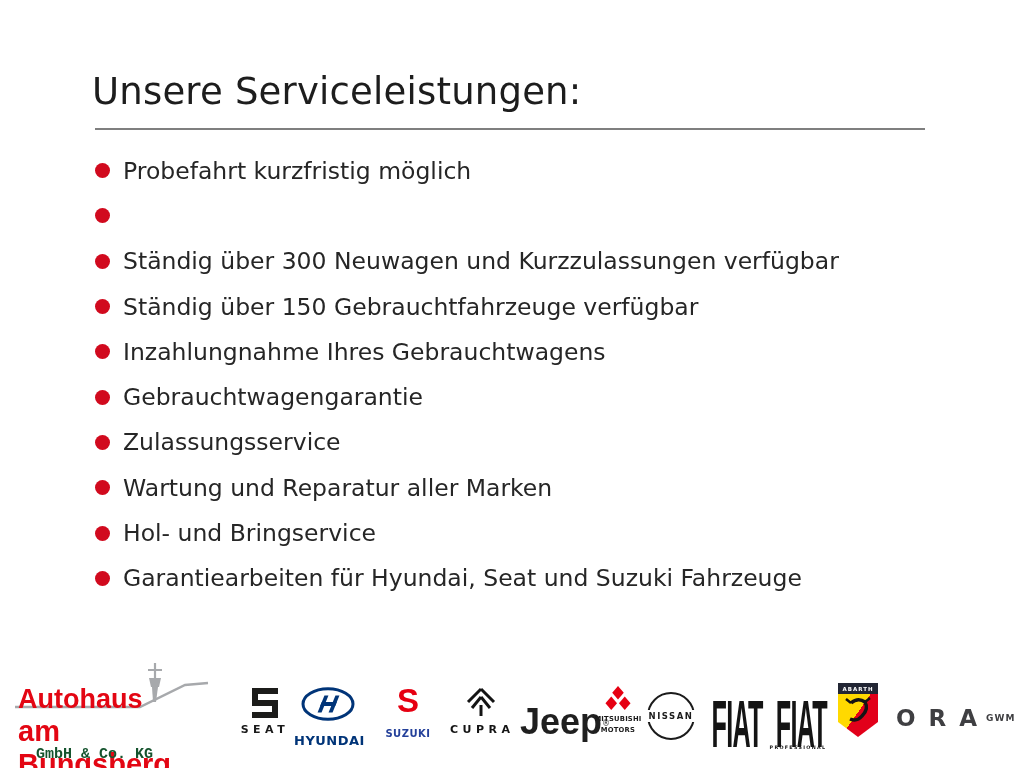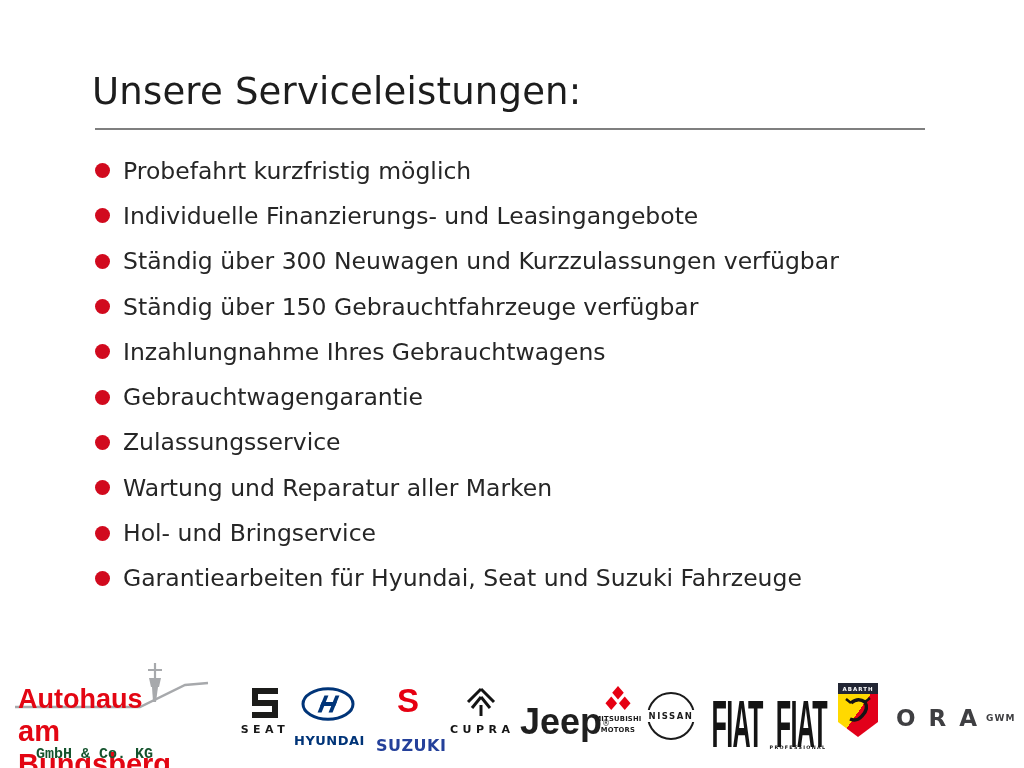--- a/index.html
+++ b/index.html
@@ -56,21 +56,21 @@
   .seat-label { margin-top:5px; font-size:11px; font-weight:700; letter-spacing:4.5px; color:#1a1a1a; }
 
   .hyundai { left:294px; top:687px; width:68px; }
   .hyundai-label { margin-top:12px; font-size:13px; font-weight:700; letter-spacing:0.5px; color:#003478; }
 
   .suzuki { left:376px; top:682px; width:64px; }
   .suzuki-s {
     font-family:"Liberation Sans", sans-serif; font-weight:900; font-size:33px;
     line-height:38px; color:#e60012; transform:scaleY(1.02);
   }
-  .suzuki-label { margin-top:16px; font-size:16px; font-weight:800; letter-spacing:0.5px; color:#24409a; }
+  .suzuki-label { margin-top:8px; font-size:10px; font-weight:800; letter-spacing:0.5px; color:#24409a; }
 
   .cupra { left:450px; top:687px; width:62px; }
   .cupra-label { margin-top:6px; font-size:11px; font-weight:600; letter-spacing:4.5px; color:#141414; }
 
   .jeep { left:520px; top:703px; width:70px; text-align:left; }
   .jeep-word {
     font-family:"Liberation Sans", sans-serif; font-weight:bold;
     font-size:36px; color:#1f1f1f; line-height:38px;
   }
   .jeep-reg { font-size:8px; color:#1f1f1f; vertical-align:8px; }
@@ -124,21 +124,20 @@
   <h1 class="title">Unsere Serviceleistungen:</h1>
   <div class="title-rule"></div>
 
   <ul class="bullets">
     <li class="bullet-row">
       <span class="dot"></span>
       <span class="bullet-text">Probefahrt kurzfristig möglich</span>
     </li>
     <li class="bullet-row">
       <span class="dot"></span>
-      <span class="bullet-text">Individuelle Finanzierungs- und Leasingangebote</span>
     </li>
     <li class="bullet-row">
       <span class="dot"></span>
       <span class="bullet-text">Ständig über 300 Neuwagen und Kurzzulassungen verfügbar</span>
     </li>
     <li class="bullet-row">
       <span class="dot"></span>
       <span class="bullet-text">Ständig über 150 Gebrauchtfahrzeuge verfügbar</span>
     </li>
     <li class="bullet-row">

